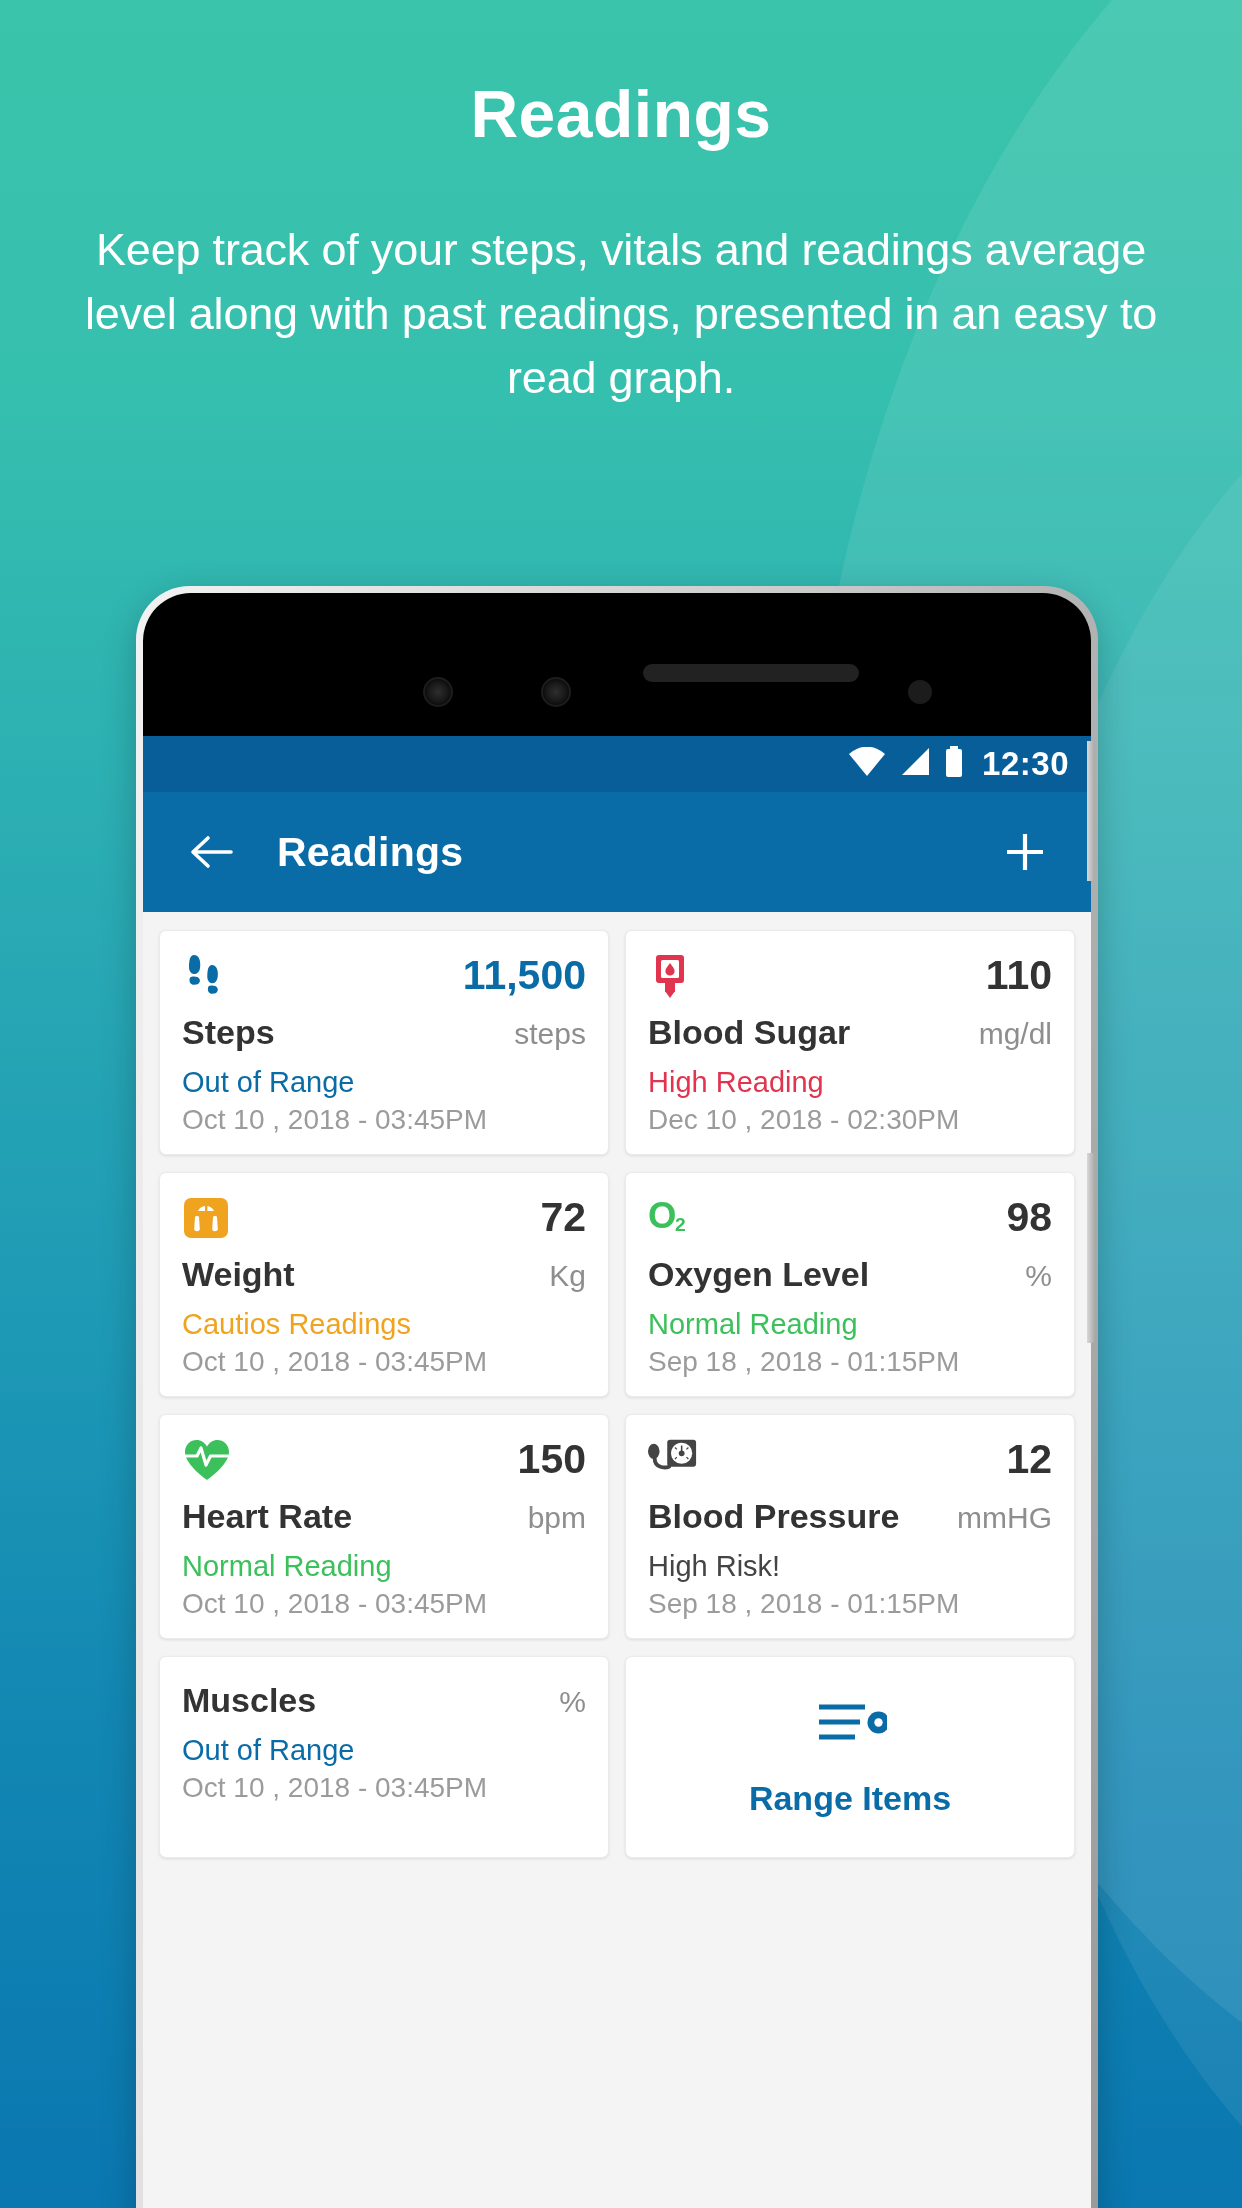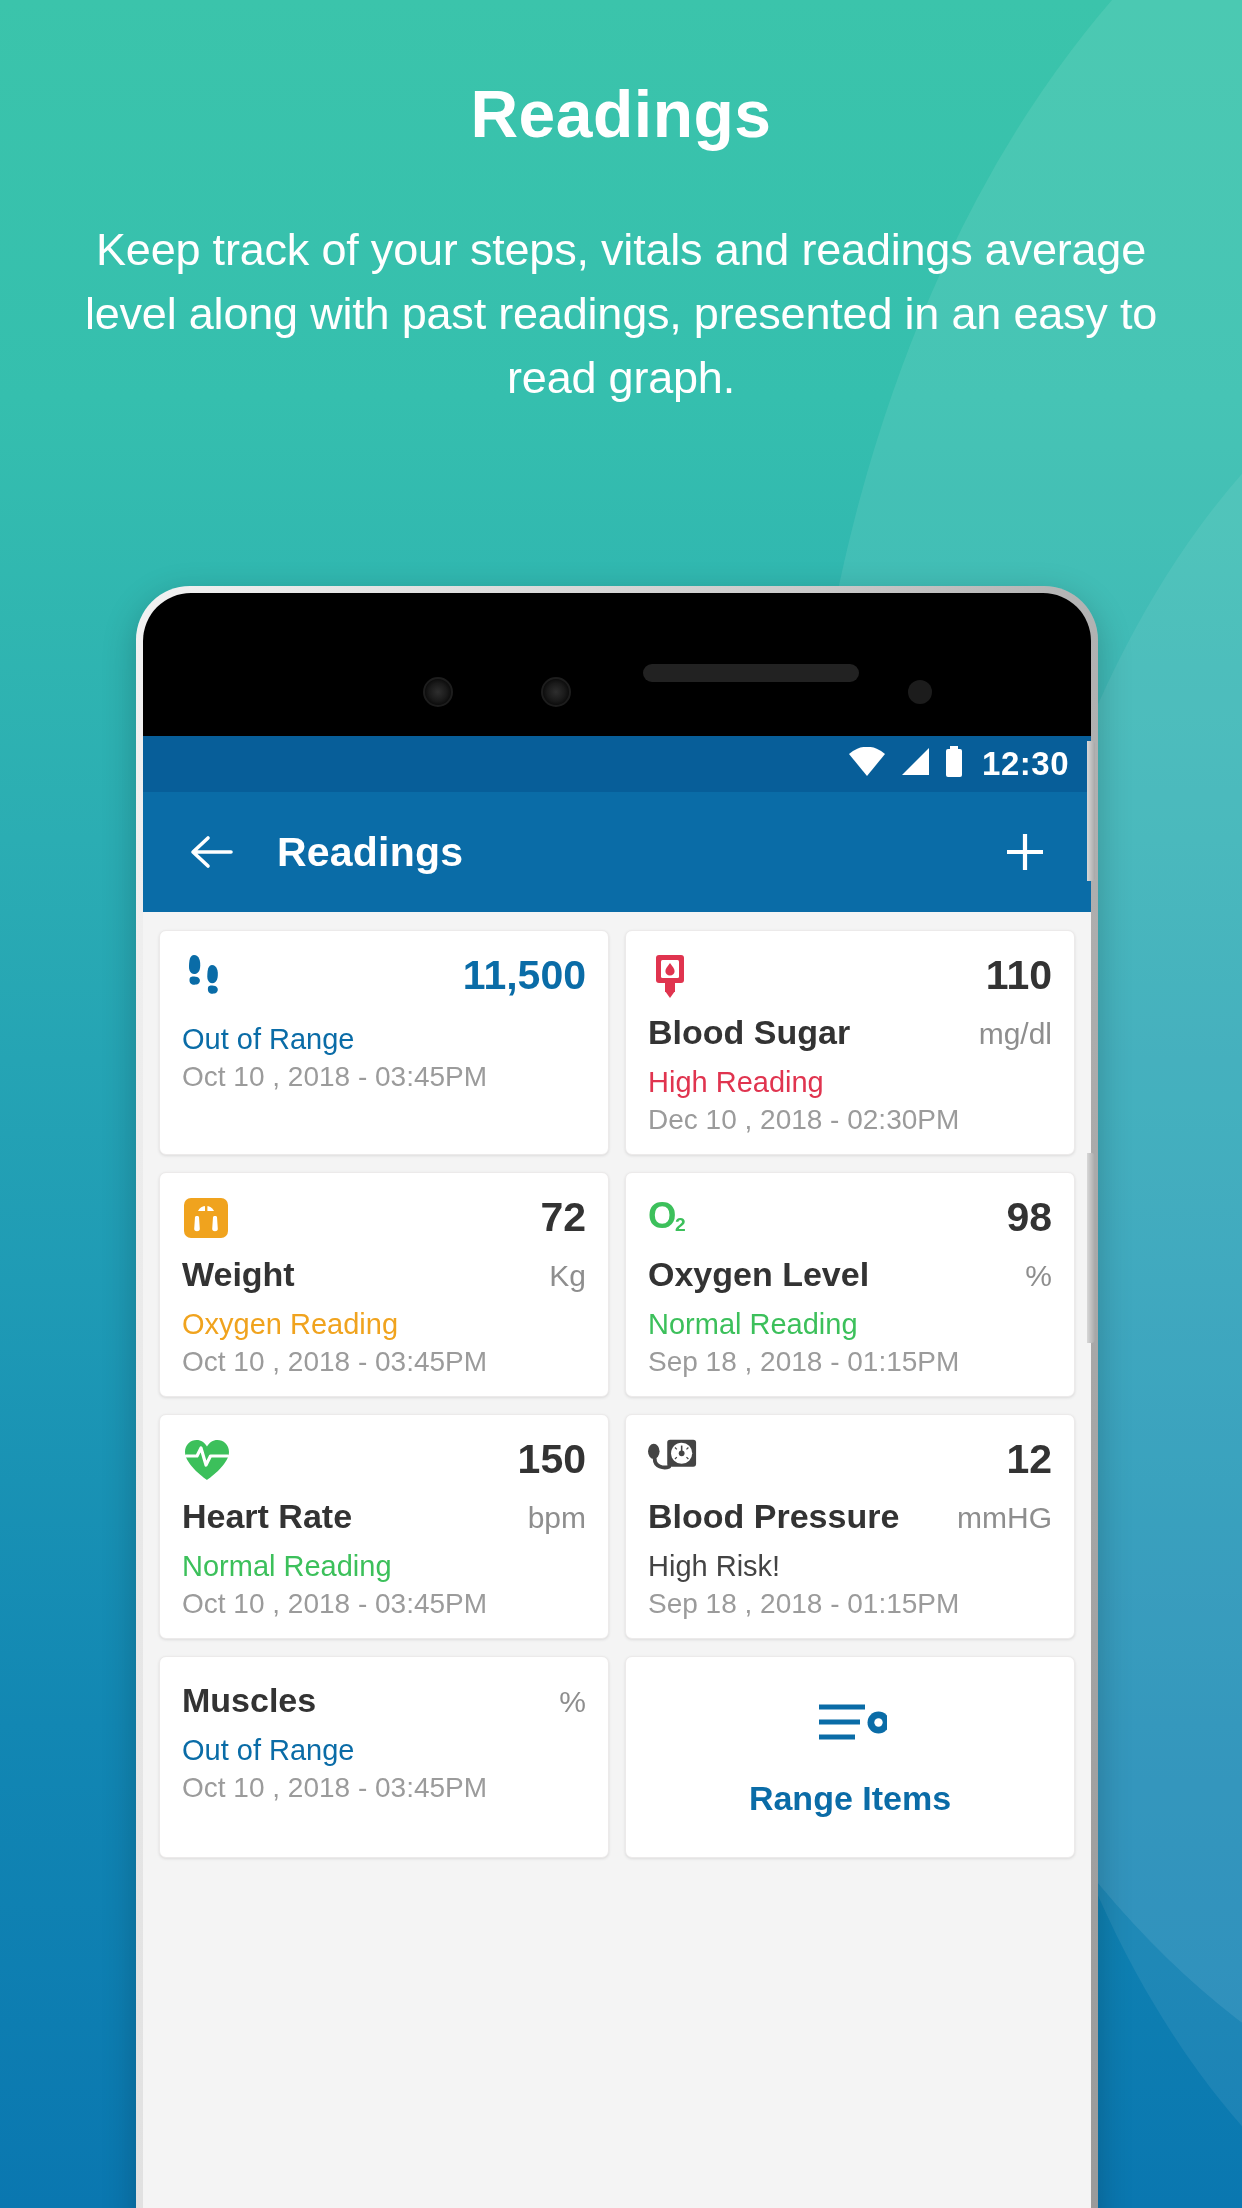--- a/index.html
+++ b/index.html
@@ -321,20 +321,24 @@
               <span class="card-icon">
                 <svg width="44" height="50" viewBox="0 0 44 50">
                   <path d="M12 4 C17 4 19 10 18 17 C17.4 21 15 23 12 23 C9 23 7 20 7 16 C7 9 8 4 12 4 Z" fill="#0a6ca7"></path>
                   <path d="M9 26 C12 25 16 25.5 17.5 28 C18.6 30 17.5 33 14.5 33.6 C11 34.2 8 33 7.6 30.4 C7.3 28.3 7.6 26.4 9 26 Z" fill="#0a6ca7"></path>
                   <path d="M30 14 C34.6 14 36.6 19.6 35.6 26.4 C35 30.2 32.8 32.2 30 32.2 C27.2 32.2 25.3 29.3 25.3 25.5 C25.3 19 26.3 14 30 14 Z" fill="#0a6ca7"></path>
                   <path d="M27.2 35 C30 34 34 34.5 35.4 37 C36.4 39 35.4 42 32.5 42.6 C29.2 43.2 26.4 42 26 39.4 C25.7 37.4 26 35.4 27.2 35 Z" fill="#0a6ca7"></path>
                 </svg>
               </span>
               <span class="card-value accent">11,500</span>
             </div>
+            <div class="card-mid">
+              <span class="card-name">Steps</span>
+              <span class="card-unit">steps</span>
+            </div>
             <div class="card-status" style="color:#0a6ca7">Out of Range</div>
             <div class="card-date">Oct 10 , 2018 - 03:45PM</div>
           </div>
 
           <div class="card">
             <div class="card-top">
               <span class="card-icon">
                 <svg width="44" height="50" viewBox="0 0 44 50">
                   <rect x="8" y="4" width="28" height="28" rx="3" fill="#e0344f"></rect>
                   <rect x="13" y="9" width="18" height="18" rx="1.5" fill="#ffffff"></rect>
@@ -363,21 +367,21 @@
                   <path d="M13 23 C13 21.5 17 21.5 17 23 L17.8 35 C17.8 38 12.2 38 12.2 35 Z" fill="#ffffff"></path>
                   <path d="M31 23 C31 21.5 35 21.5 35 23 L35.8 35 C35.8 38 30.2 38 30.2 35 Z" fill="#ffffff"></path>
                 </svg>
               </span>
               <span class="card-value">72</span>
             </div>
             <div class="card-mid">
               <span class="card-name">Weight</span>
               <span class="card-unit">Kg</span>
             </div>
-            <div class="card-status" style="color:#f0a31e">Oxygen Reading</div>
+            <div class="card-status" style="color:#f0a31e">Cautios Readings</div>
             <div class="card-date">Oct 10 , 2018 - 03:45PM</div>
           </div>
 
           <div class="card">
             <div class="card-top">
               <span class="card-icon">
                 <svg width="52" height="48" viewBox="0 0 52 48">
                   <text x="0" y="34" font-family="Liberation Sans, sans-serif" font-size="38" font-weight="bold" fill="#3cc05b">O</text>
                   <text x="28" y="38" font-family="Liberation Sans, sans-serif" font-size="20" font-weight="bold" fill="#3cc05b">2</text>
                 </svg>

